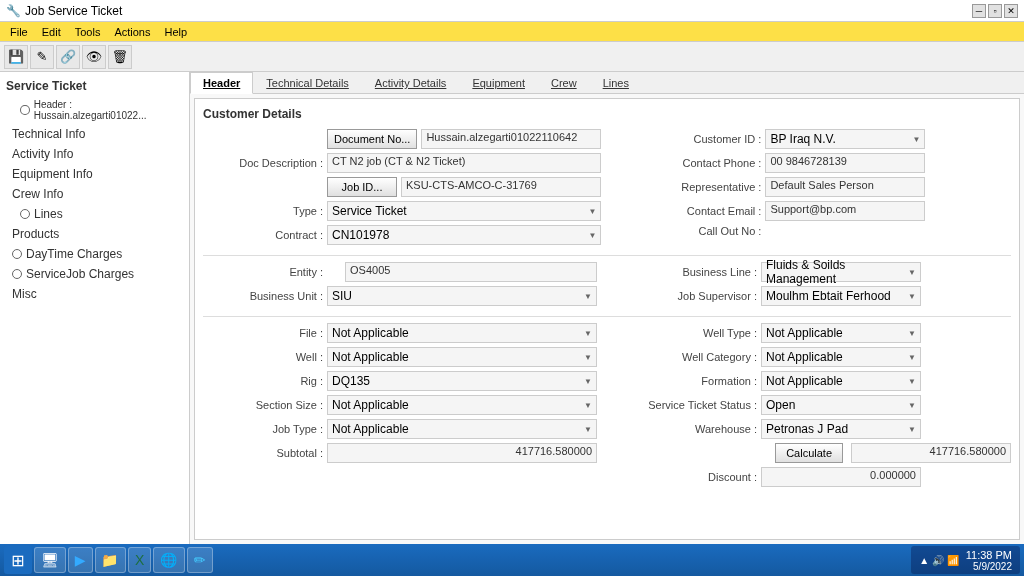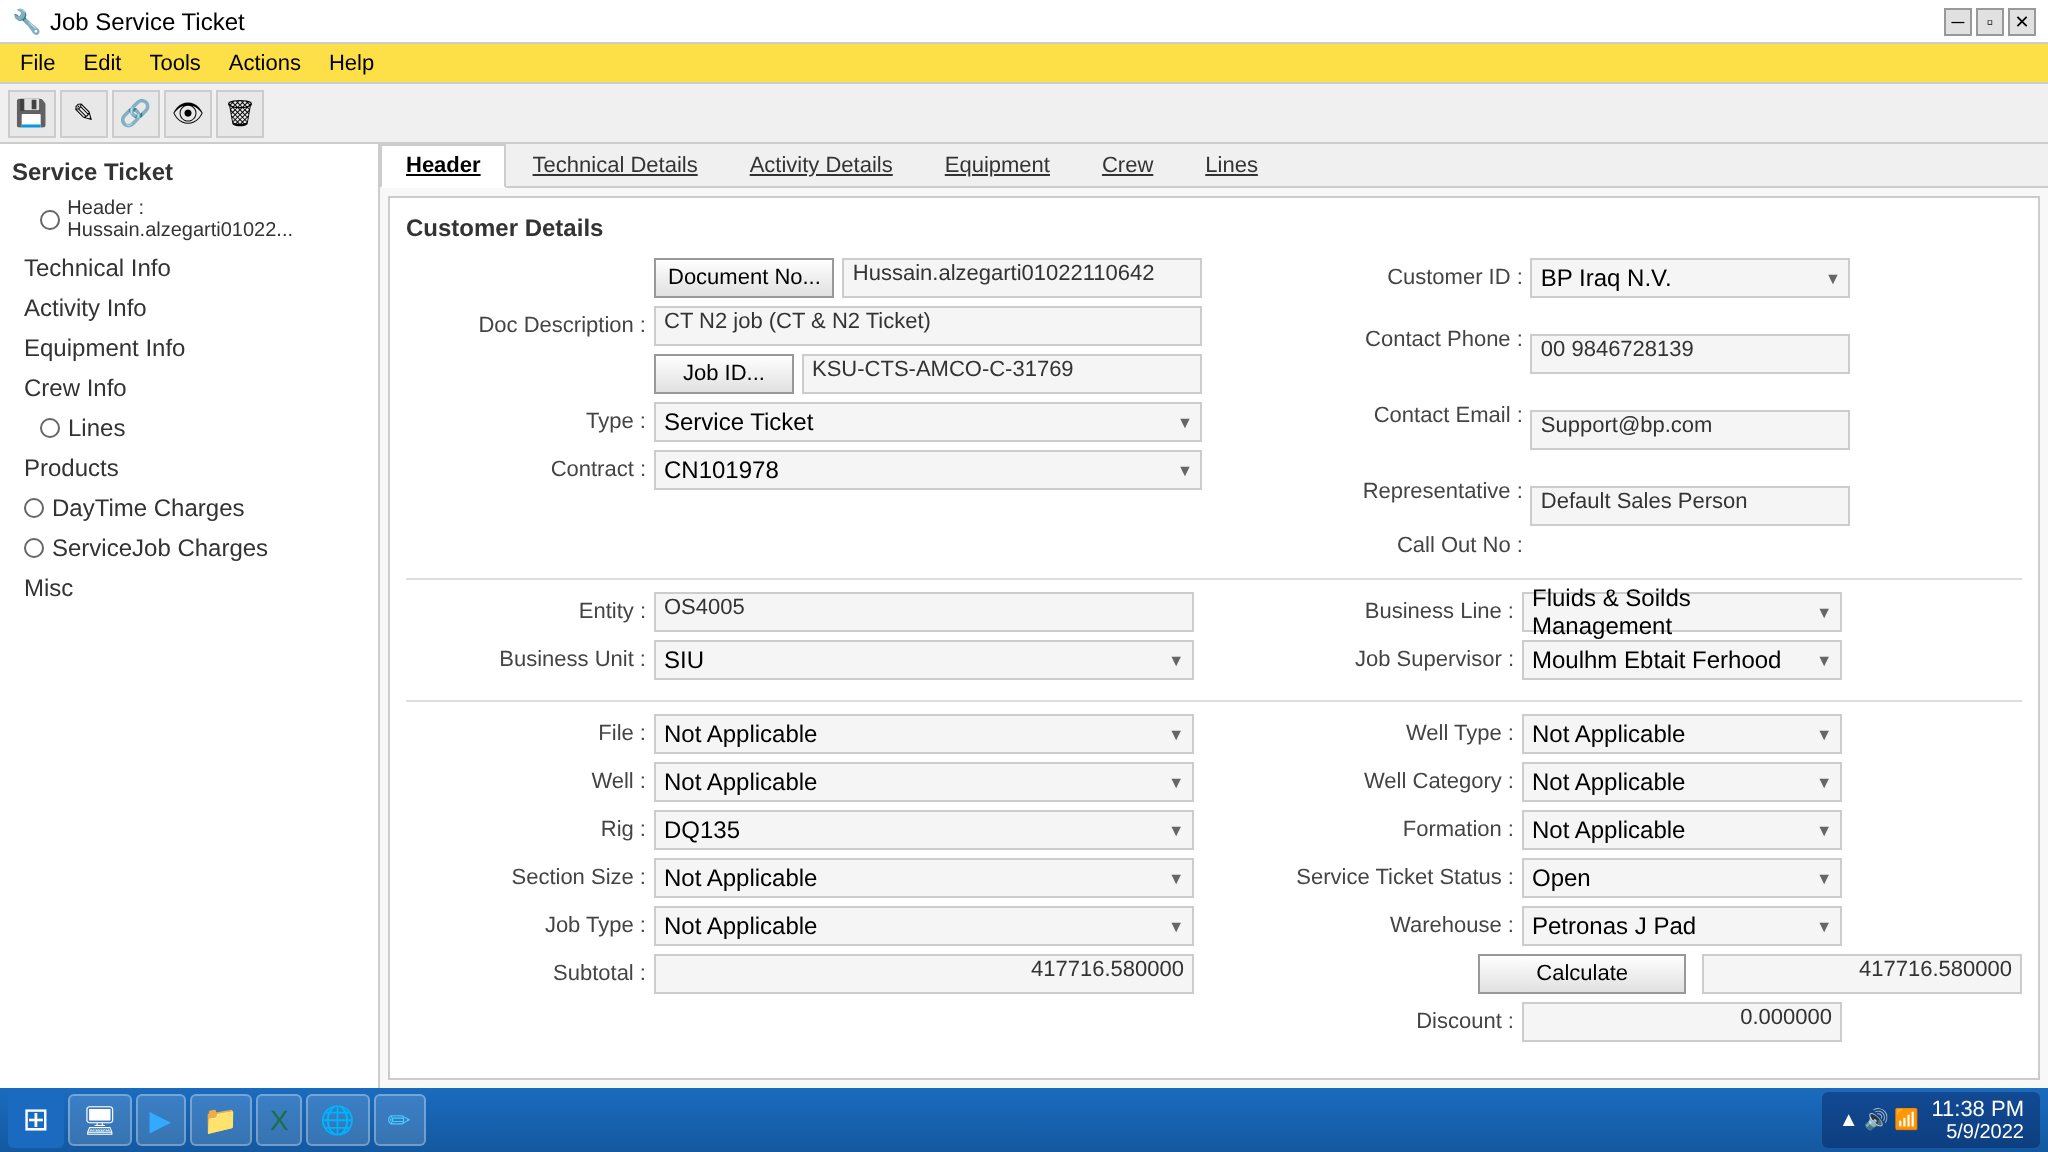--- a/index.html
+++ b/index.html
@@ -175,21 +175,20 @@
 
     .form-value-right {
       width: 160px;
       min-width: 160px;
       height: 20px;
       border: 1px solid #ccc;
       background: #f5f5f5;
       padding: 1px 4px;
       font-size: 11px;
       color: #333;
-      margin-top: 14px;
     }
 
     .form-dropdown {
       flex: 1;
       height: 20px;
       border: 1px solid #ccc;
       background: #f5f5f5;
       padding: 1px 4px;
       font-size: 11px;
       display: flex;
@@ -229,21 +228,21 @@
     .divider {
       border: none;
       border-top: 1px solid #ddd;
       margin: 6px 0;
     }
 
     .calc-btn {
       height: 20px;
       border: 1px solid #999;
       background: linear-gradient(#fff, #e0e0e0);
-      padding: 0 28px;
+      padding: 0 10px;
       font-size: 11px;
       cursor: pointer;
     }
 
     
     .taskbar {
       height: 32px;
       background: linear-gradient(to bottom, #1a6bbf, #1459a0);
       display: flex;
       align-items: center;
@@ -427,40 +426,40 @@
             <div class="form-dropdown-right">
               <span>BP Iraq N.V.</span>
               <span class="dropdown-arrow">▼</span>
             </div>
           </div>
           <div class="form-row">
             <div class="form-label-right">Contact Phone :</div>
             <div class="form-value-right">00 9846728139</div>
           </div>
           <div class="form-row">
+            <div class="form-label-right">Representative :</div>
+            <div class="form-value-right">Default Sales Person</div>
+          </div>
+          <div class="form-row">
             <div class="form-label-right">Contact Email :</div>
             <div class="form-value-right">Support@bp.com</div>
           </div>
           <div class="form-row">
-            <div class="form-label-right">Representative :</div>
-            <div class="form-value-right">Default Sales Person</div>
-          </div>
-          <div class="form-row">
             <div class="form-label-right">Call Out No :</div>
           </div>
         </div>
       </div>
 
       <hr class="divider">
 
       <div class="form-section">
         <div class="form-col">
           <div class="form-row">
             <div class="form-label">Entity :</div>
-            <div class="form-value" style="min-width:180px;">OS4005</div>
+            <div class="form-value" style="min-width:180px;margin-left:18px;">OS4005</div>
           </div>
           <div class="form-row">
             <div class="form-label">Business Unit :</div>
             <div class="form-dropdown" style="min-width:180px;">
               <span>SIU</span>
               <span class="dropdown-arrow">▼</span>
             </div>
           </div>
         </div>
         <div class="form-col">

